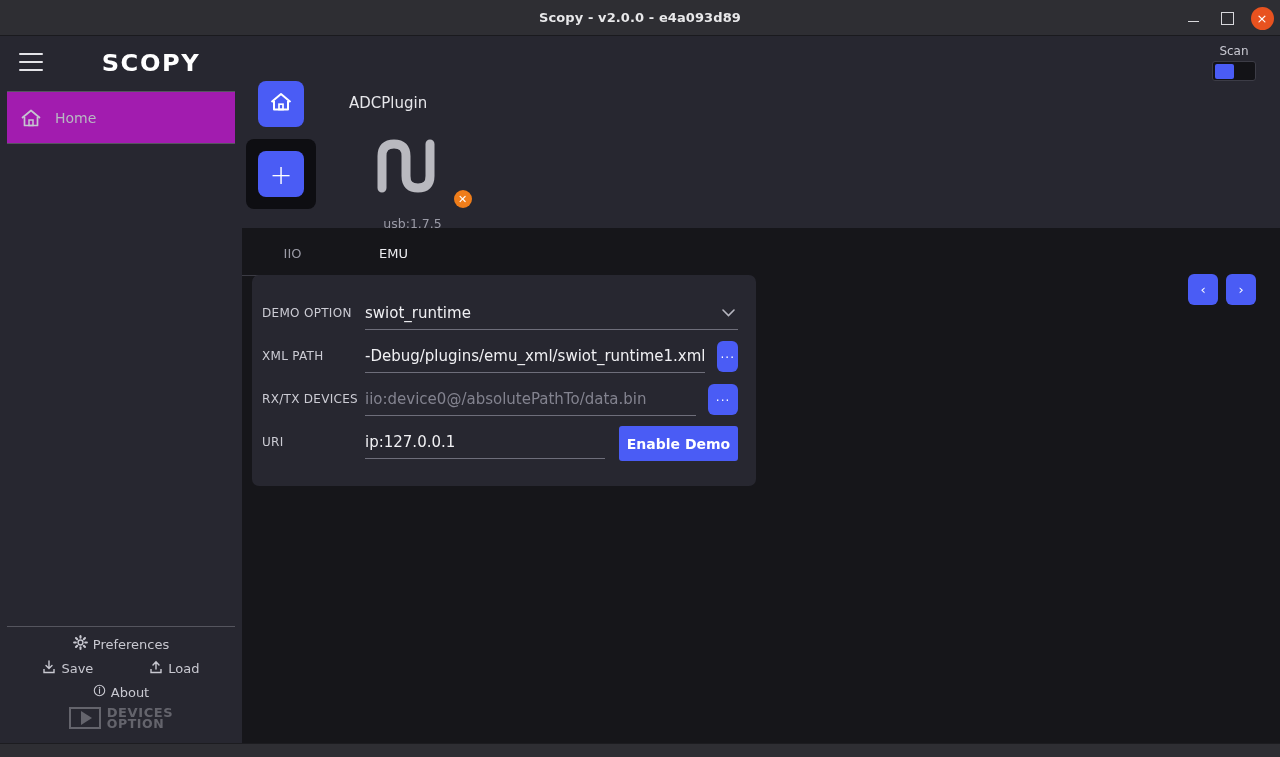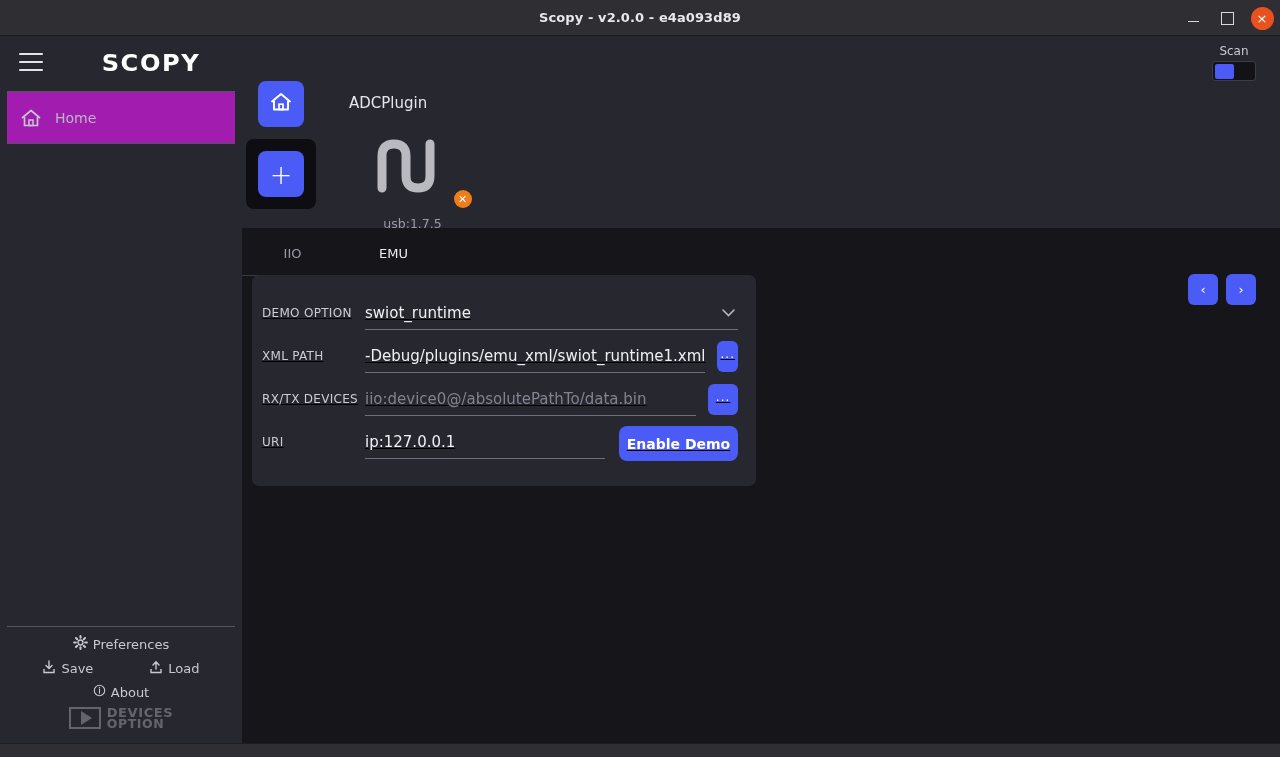--- a/index.html
+++ b/index.html
@@ -203,21 +203,21 @@
   }
 
   
   .form-card {
     position: absolute; left: 10px; top: 239px;
     width: 504px; height: 211px;
     background: #272730; border-radius: 7px;
     padding: 22px 18px 0 10px;
   }
   .form-row {
-    display: flex; align-items: flex-start; height: 43px; text-decoration: underline;
+    display: flex; align-items: flex-start; height: 43px;
   }
   .form-label {
     width: 103px; font-size: 12px; color: #ccccd4;
     letter-spacing: 0.3px; padding-top: 9px; flex-shrink: 0;
   }
   .field {
     position: relative; height: 33px;
     border-bottom: 1px solid #6e6e7a;
     display: flex; align-items: center;
   }
@@ -233,21 +233,21 @@
     position: absolute; right: 3px; top: 9px;
     color: #b6b6c0; font-size: 12px;
   }
   .browse-btn {
     width: 31px; height: 31px; background: #4a5cf5; border-radius: 6px;
     display: flex; align-items: center; justify-content: center;
     color: #ffffff; font-size: 12px; margin-left: 12px; margin-top: 1px;
     letter-spacing: 1px; padding-bottom: 6px;
   }
   .enable-btn {
-    width: 122px; height: 35px; background: #4a5cf5; border-radius: 8px;
+    width: 122px; height: 35px; background: #4a5cf5; border-radius: 3px;
     display: flex; align-items: center; justify-content: center;
     color: #ffffff; font-size: 14px; font-weight: bold;
     margin-left: 14px;
   }
 
   
   .statusbar {
     position: absolute; left: 0; bottom: 0; width: 1280px; height: 14px;
     background: #2e2e33; border-top: 1px solid #1c1c20;
   }

